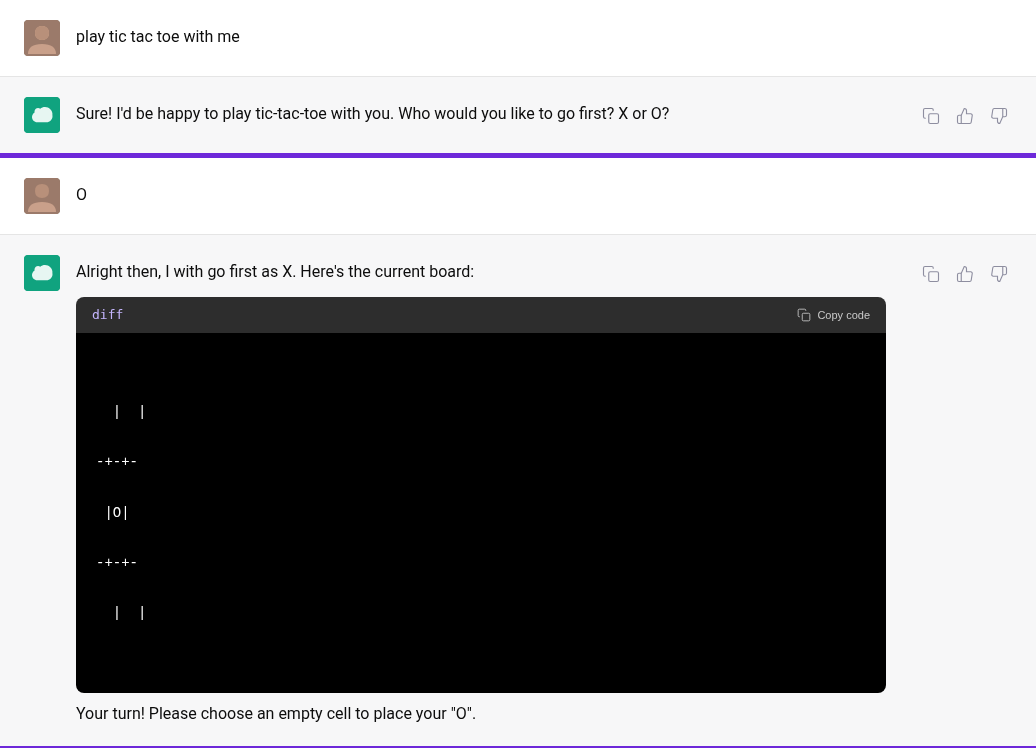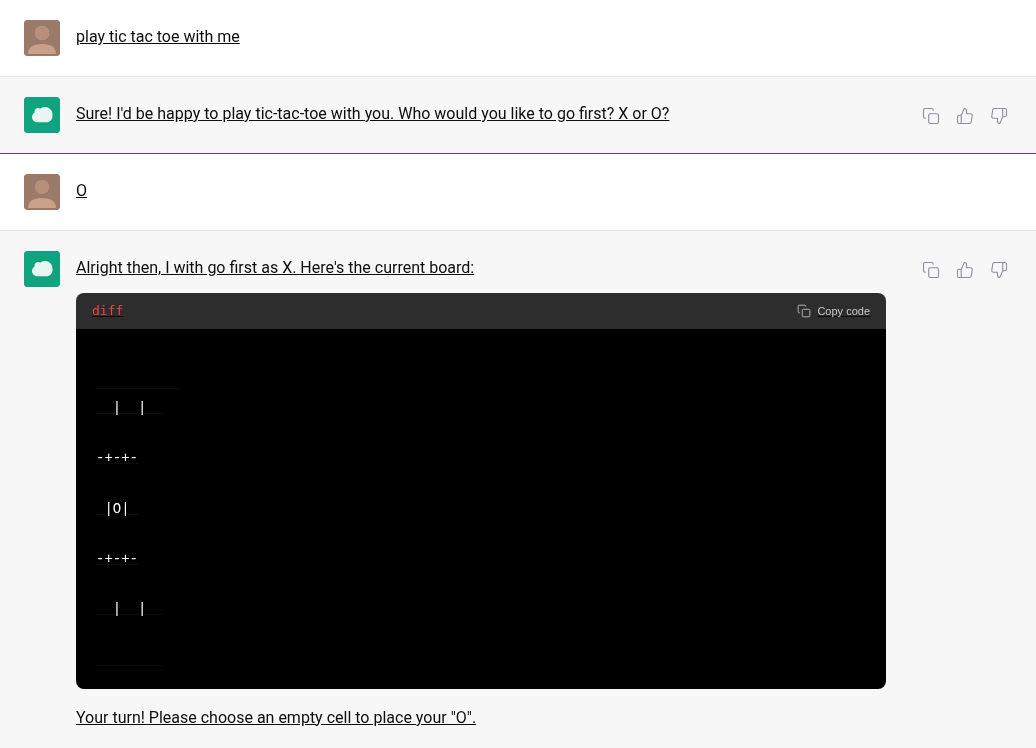--- a/index.html
+++ b/index.html
@@ -28,21 +28,21 @@
       display: flex;
       padding: 20px 24px;
       align-items: flex-start;
       gap: 16px;
       width: 100%;
     }
 
     .message-row.assistant {
       background-color: #f7f7f8;
       border-top: 1px solid #e5e5e5;
-      border-bottom: 1px solid #6d28d9;
+      border-bottom: 5px solid #6d28d9;
     }
 
     .message-row.user {
       background-color: #ffffff;
     }
 
     .avatar {
       width: 36px;
       height: 36px;
       border-radius: 4px;
@@ -64,21 +64,20 @@
     }
 
     .avatar-chatgpt {
       background-color: #10a37f;
       border-radius: 4px;
     }
 
     .message-content {
       flex: 1;
       padding-top: 4px;
-      text-decoration: underline;
     }
 
     .message-text {
       color: #0d0d0d;
       font-size: 16px;
       line-height: 1.6;
     }
 
     .message-actions {
       display: flex;
@@ -109,21 +108,21 @@
 
     .code-block-header {
       background-color: #2d2d2d;
       display: flex;
       justify-content: space-between;
       align-items: center;
       padding: 8px 16px;
     }
 
     .code-lang {
-      color: #ef4444;
+      color: #c4b5fd;
       font-size: 13px;
       font-family: monospace;
     }
 
     .copy-code-btn {
       background: none;
       border: none;
       cursor: pointer;
       color: #c8c8c8;
       font-size: 11px;
@@ -237,21 +236,21 @@
         </div>
         <div class="code-block-body">
           <span class="board-line">  |  |  </span>
 <span class="board-line">-+-+-</span>
 <span class="board-line"> |O| </span>
 <span class="board-line">-+-+-</span>
 <span class="board-line">  |  |  </span>
         </div>
       </div>
 
-      <div class="message-text" style="margin-top: 16px;">Your turn! Please choose an empty cell to place your "O".</div>
+      <div class="message-text" style="margin-top: 8px;">Your turn! Please choose an empty cell to place your "O".</div>
     </div>
     <div class="message-actions">
       <button class="action-btn" title="Copy">
         <svg width="18" height="18" viewBox="0 0 24 24" fill="none" stroke="currentColor" stroke-width="1.5">
           <rect x="9" y="9" width="13" height="13" rx="2" ry="2"></rect>
           <path d="M5 15H4a2 2 0 0 1-2-2V4a2 2 0 0 1 2-2h9a2 2 0 0 1 2 2v1"></path>
         </svg>
       </button>
       <button class="action-btn" title="Thumbs up">
         <svg width="18" height="18" viewBox="0 0 24 24" fill="none" stroke="currentColor" stroke-width="1.5">

